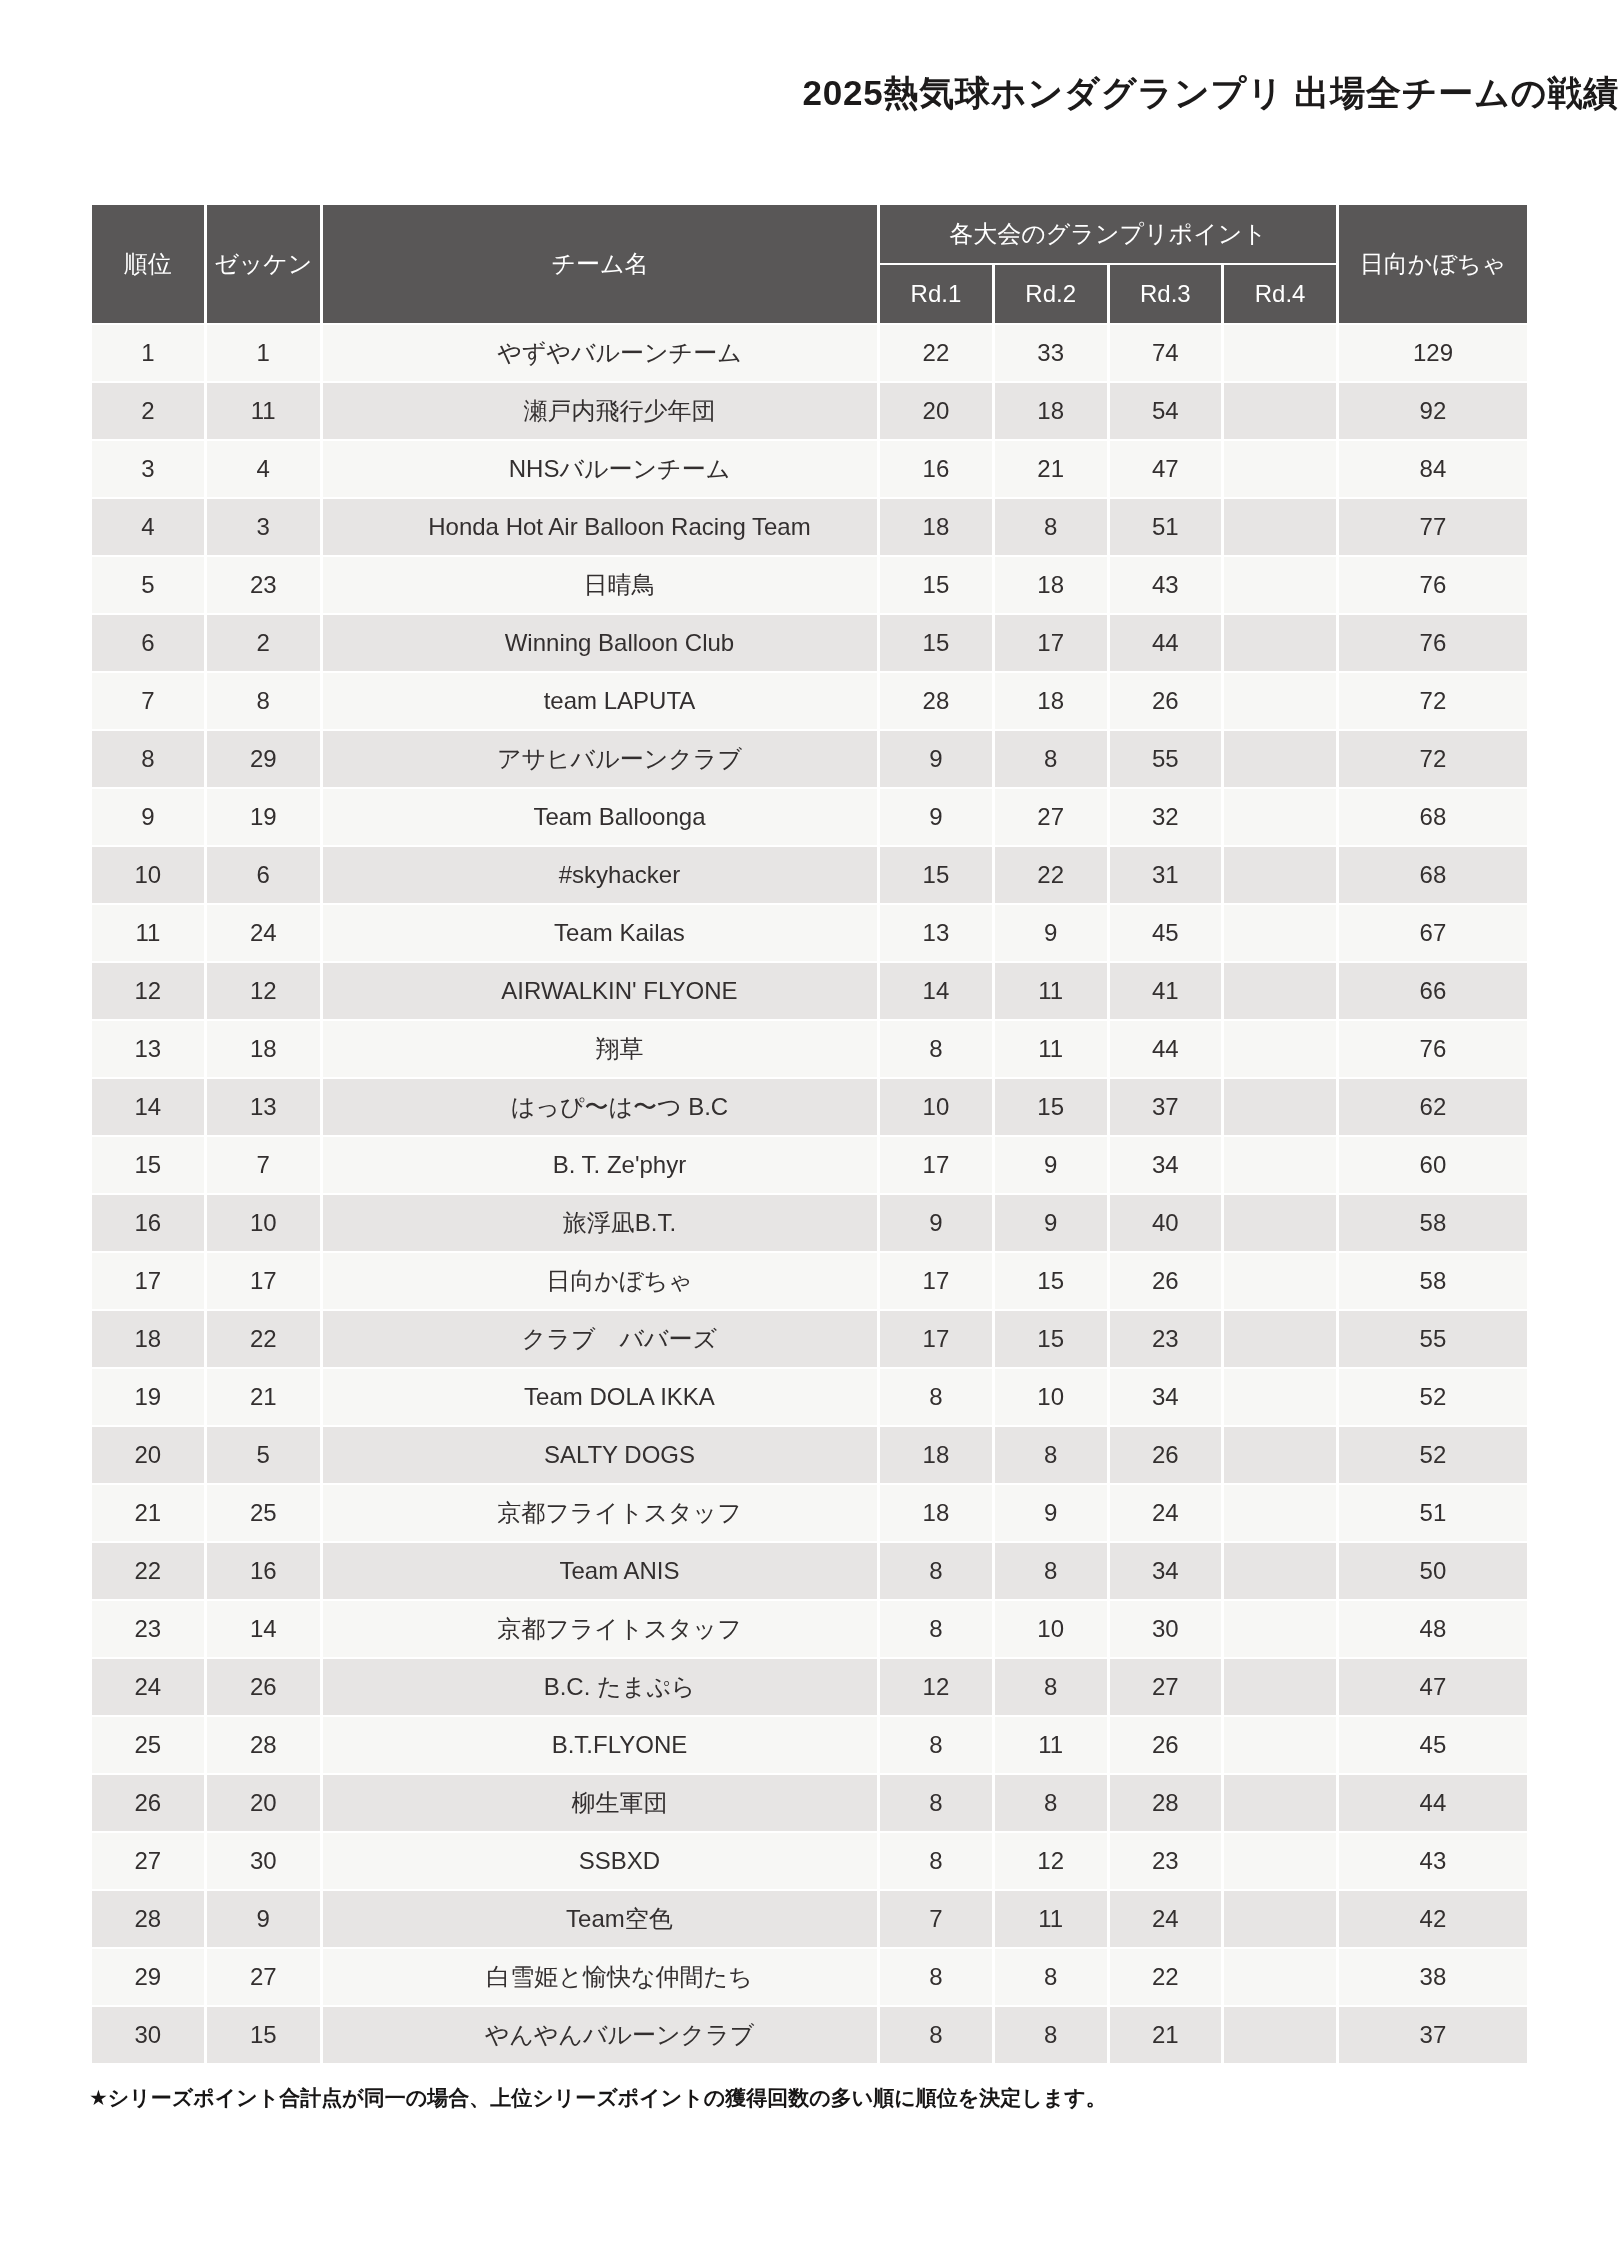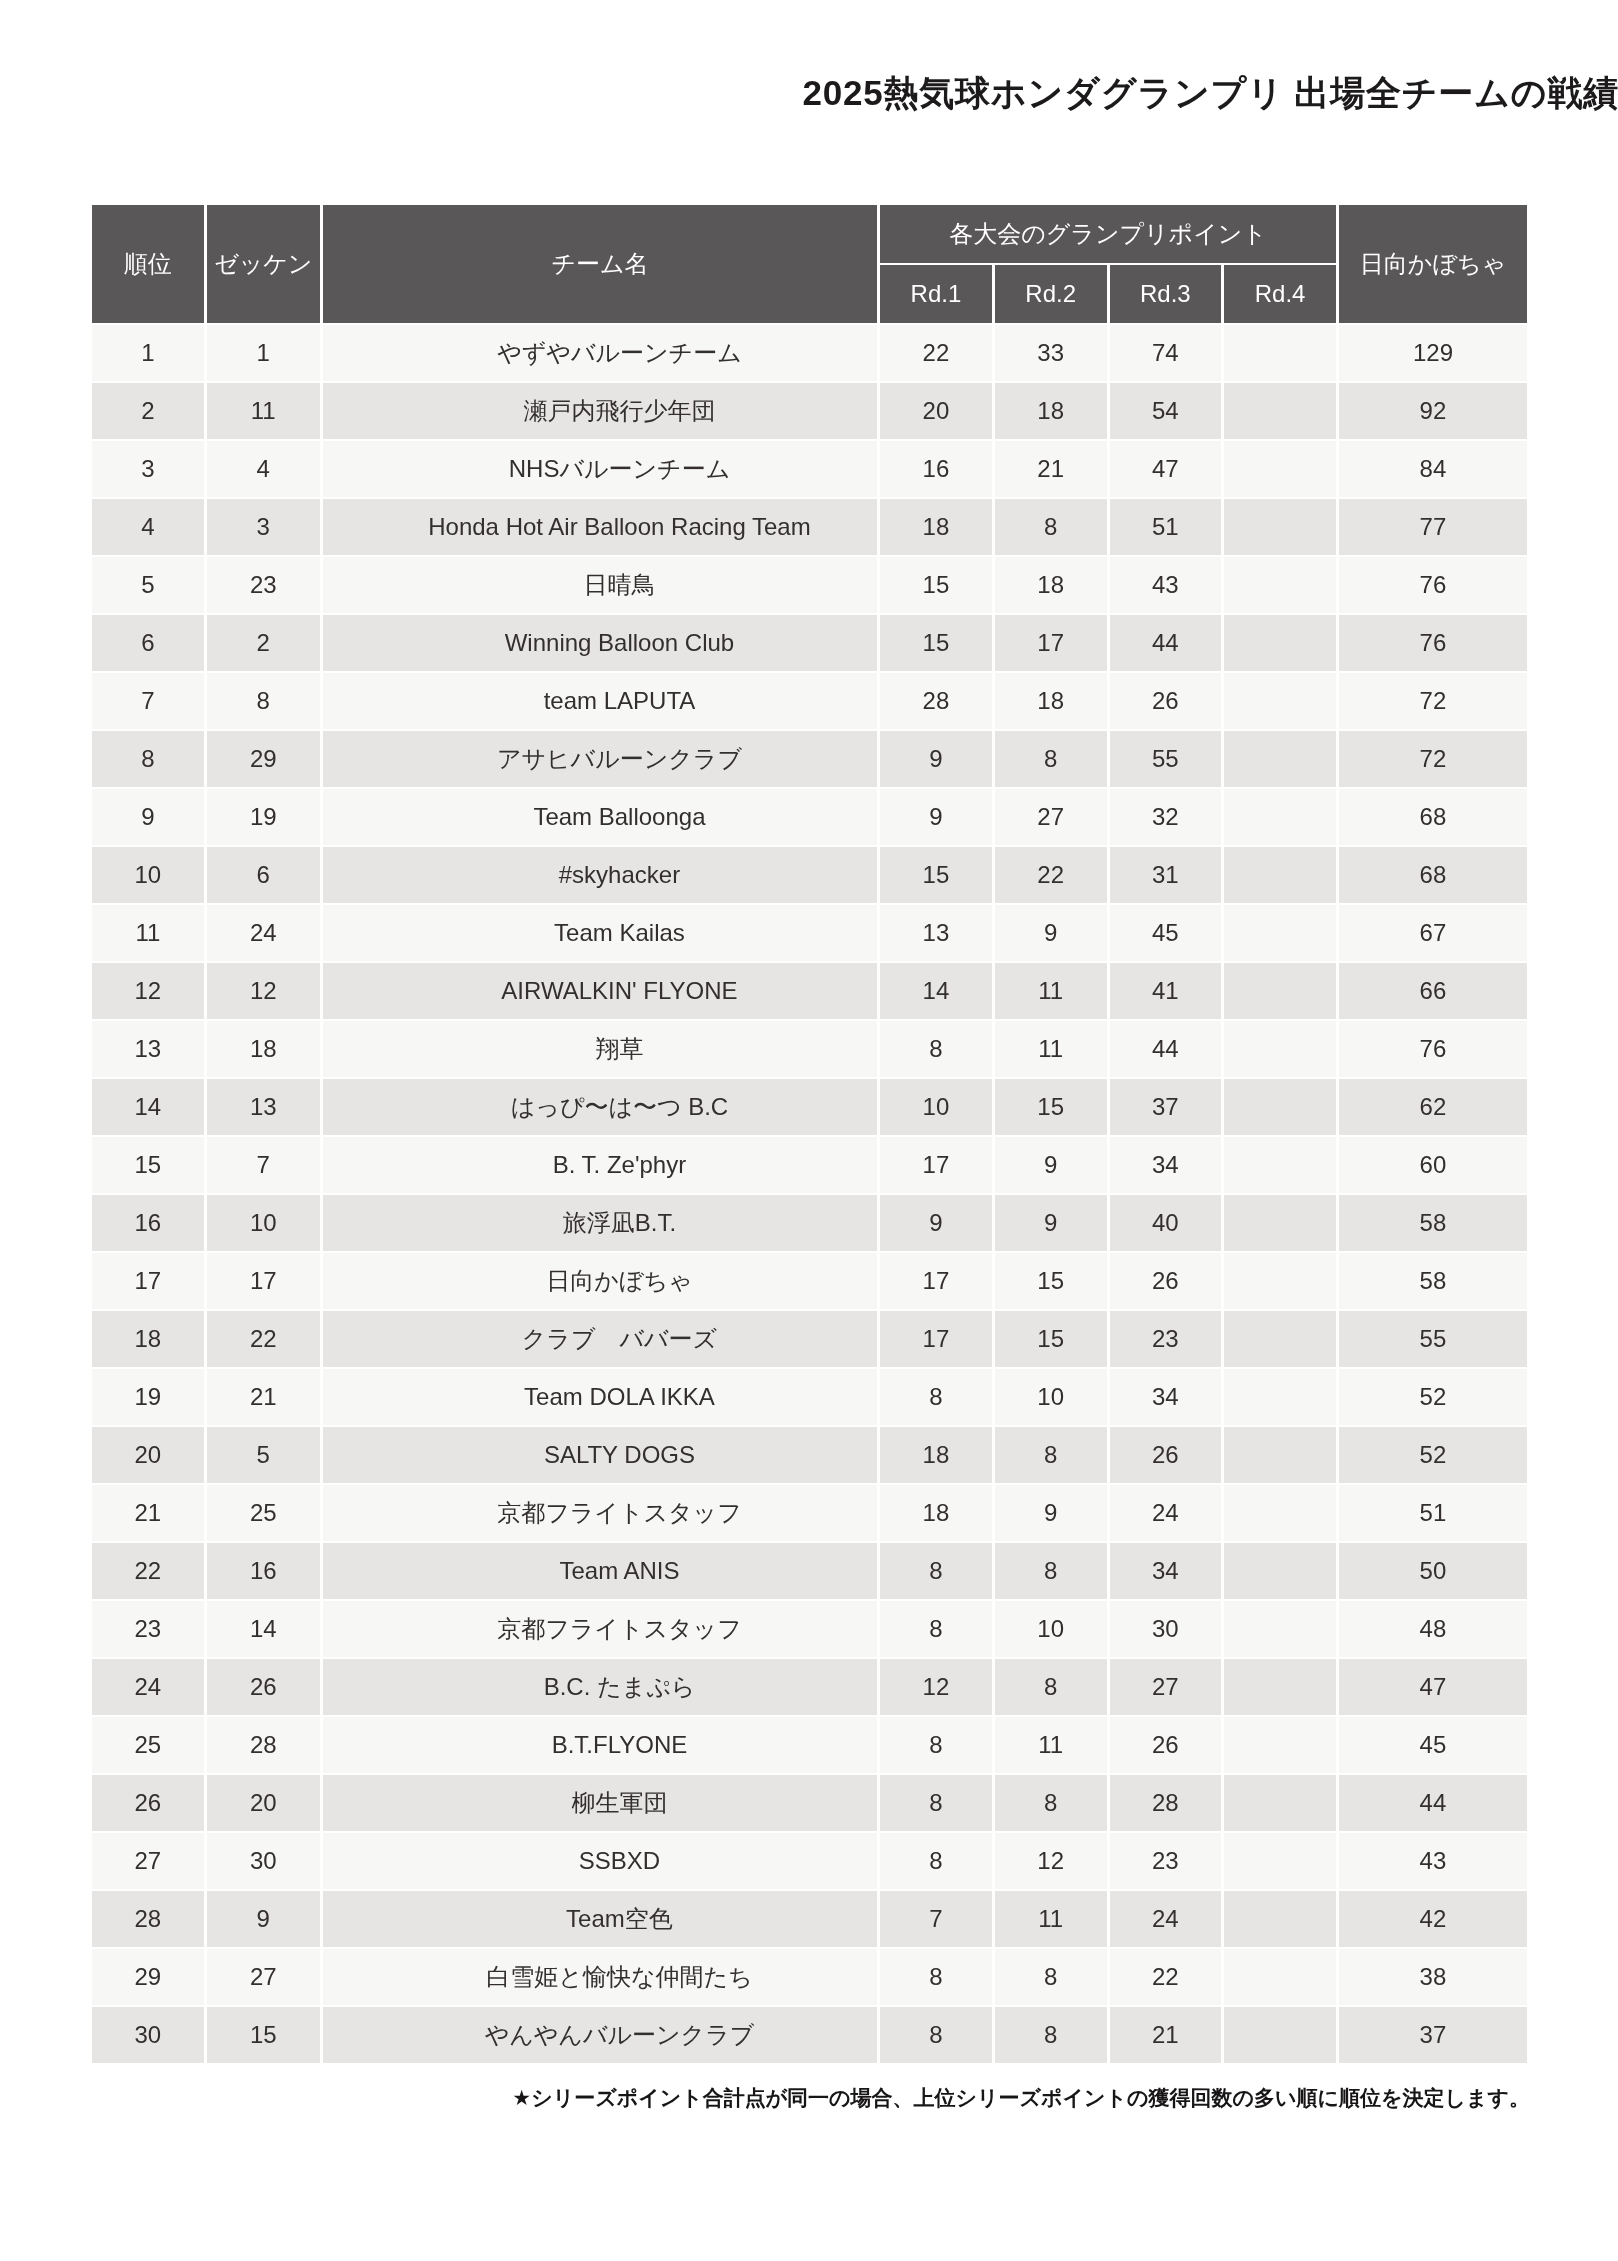--- a/index.html
+++ b/index.html
@@ -65,21 +65,20 @@
   .col-rank{width:7.9%;}
   .col-bib{width:8.0%;}
   .col-team{width:39.2%;}
   .col-rd{width:7.9%;}
   .col-total{width:13.3%;}
   .footnote{
     margin:19.4px 89px 0 89px;
     font-size:21px;
     font-weight:700;
     color:#171515;
-    text-align:right;
   }
 </style>
 </head>
 <body>
 
 <h1 class="page-title">2025熱気球ホンダグランプリ 出場全チームの戦績</h1>
 
 <div class="table-wrap">
   <table class="standings">
     <colgroup>

